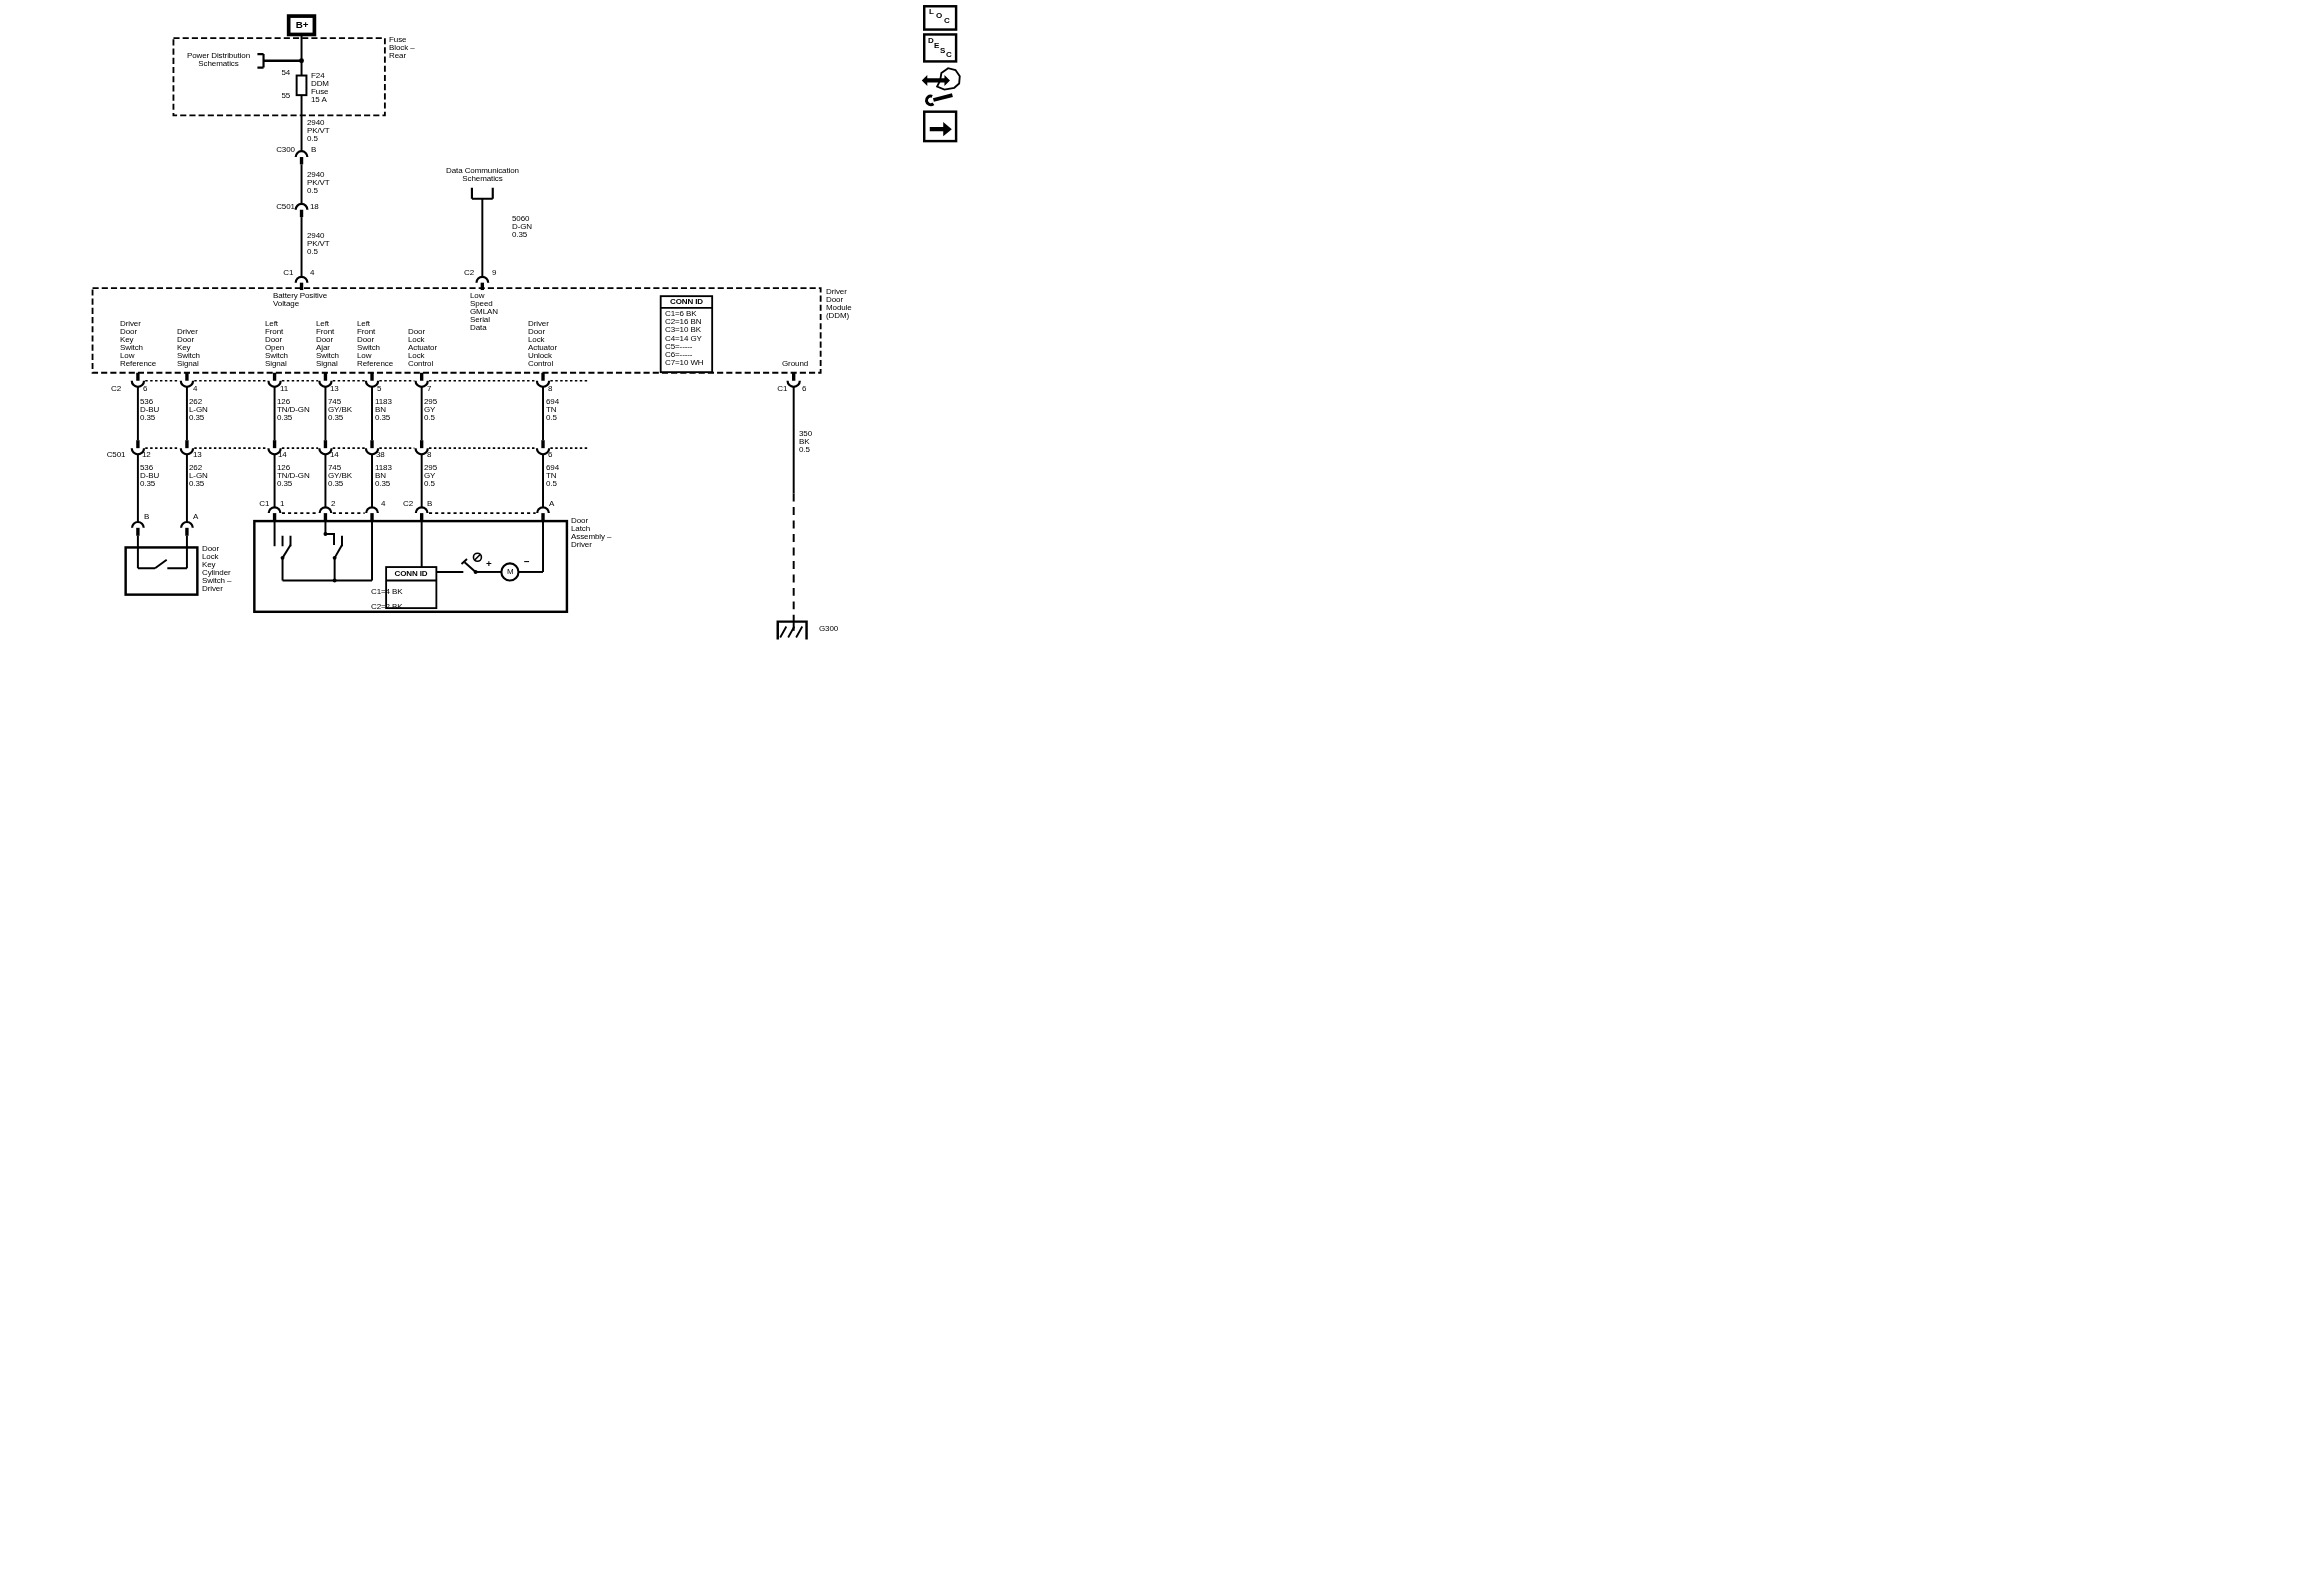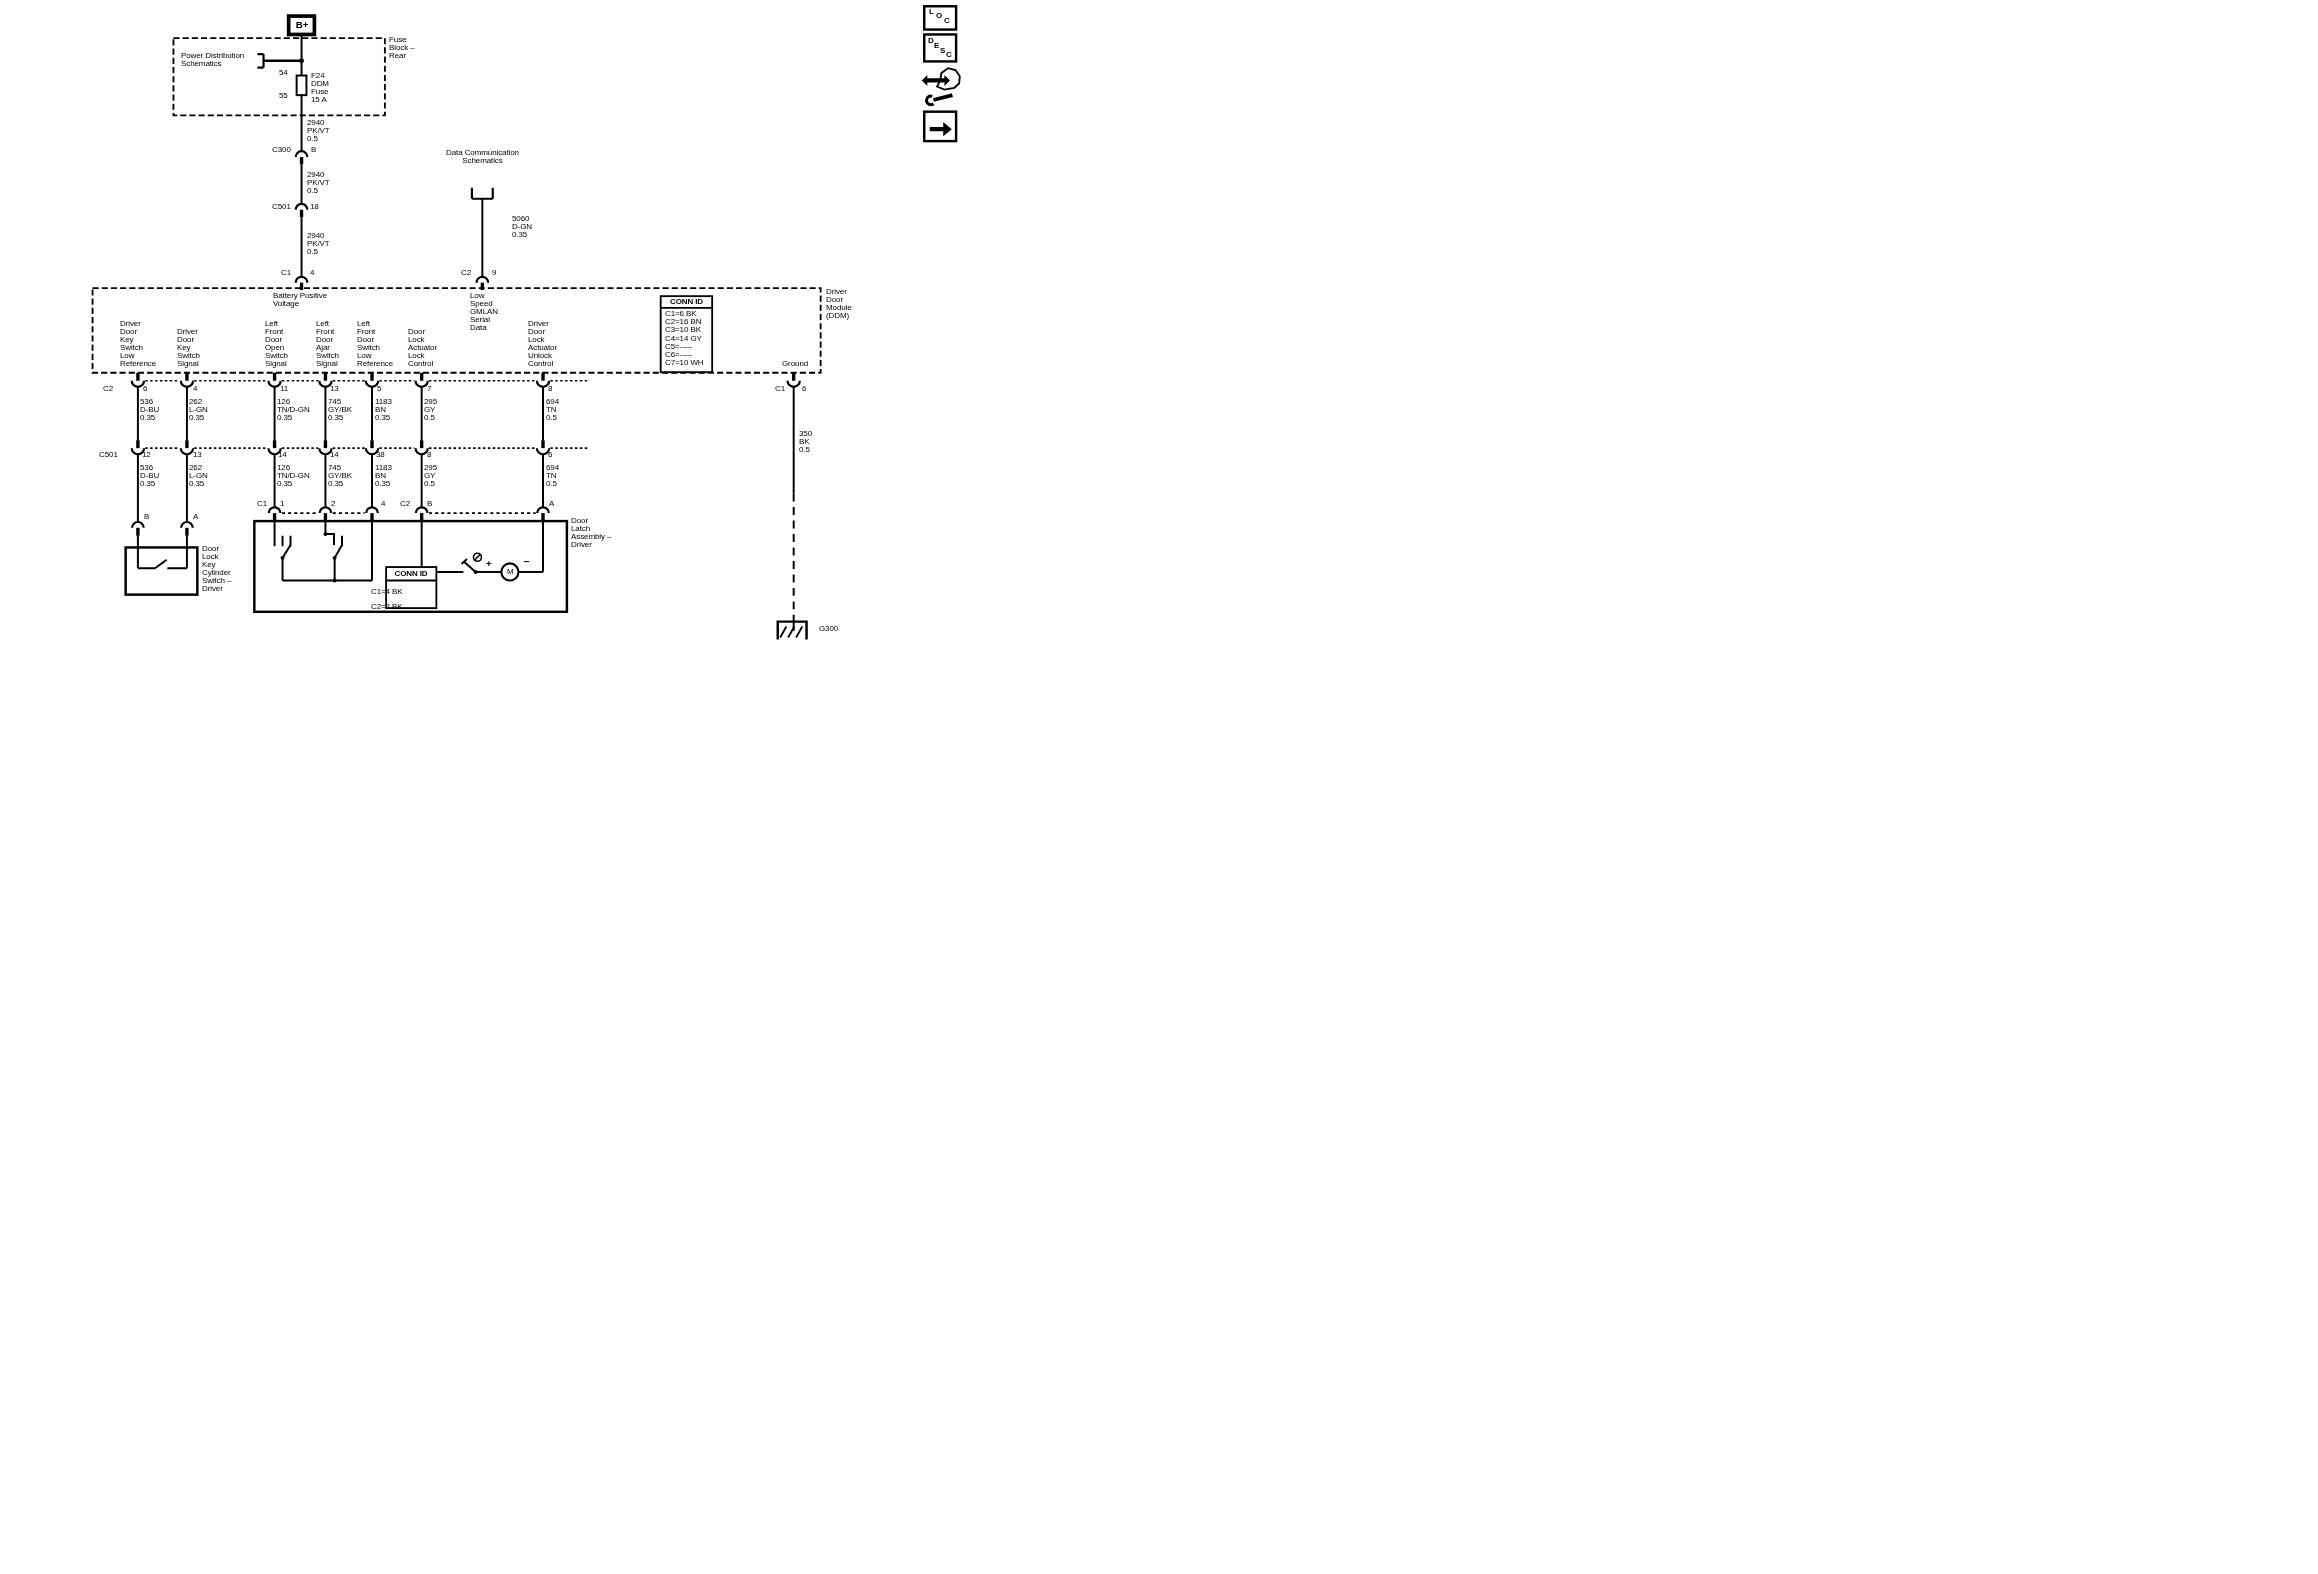--- a/index.html
+++ b/index.html
@@ -1,20 +1,20 @@
 <!DOCTYPE html>
 <html style="font-size:9.8px"><head>
 <meta charset="utf-8">
 <style>
   html,body{margin:0;padding:0;background:#fff}
   #stage{position:relative;width:961px;height:653px;background:#fff;color:#000;
          font-family:"Liberation Sans",sans-serif;overflow:hidden}
   #stage svg{position:absolute;left:0;top:0}
   .lbl{position:absolute;font-size:8px;line-height:8px;white-space:pre-line;letter-spacing:-0.1px}
-  .r{text-align:left}
+  .r{text-align:center}
   .c{text-align:center}
   .b{font-weight:bold}
   .big{font-size:9.8px;line-height:9.8px}
   .ic{position:absolute;font-size:8px;line-height:8px;font-weight:bold}
 </style>
 </head>
 <body>
 
 <div id="stage">
 
@@ -263,21 +263,21 @@
 PK/VT
 0.5</div>
 <div class="lbl r" style="left:272px;top:203px;width:27px">C501</div>
 <div class="lbl" style="left:310px;top:203px">18</div>
 <div class="lbl" style="left:307px;top:232px">2940
 PK/VT
 0.5</div>
 <div class="lbl r" style="left:281px;top:269px;width:14.7px">C1</div>
 <div class="lbl" style="left:310px;top:269px">4</div>
 
-<div class="lbl c" style="left:429px;top:149px;width:107px">Data Communication
+<div class="lbl c" style="left:429px;top:167px;width:107px">Data Communication
 Schematics</div>
 <div class="lbl" style="left:512px;top:215px">5060
 D-GN
 0.35</div>
 <div class="lbl r" style="left:461px;top:269px;width:16px">C2</div>
 <div class="lbl" style="left:492px;top:269px">9</div>
 
 <div class="lbl" style="left:273px;top:292px">Battery Positive
 Voltage</div>
 <div class="lbl" style="left:470px;top:292px">Low

